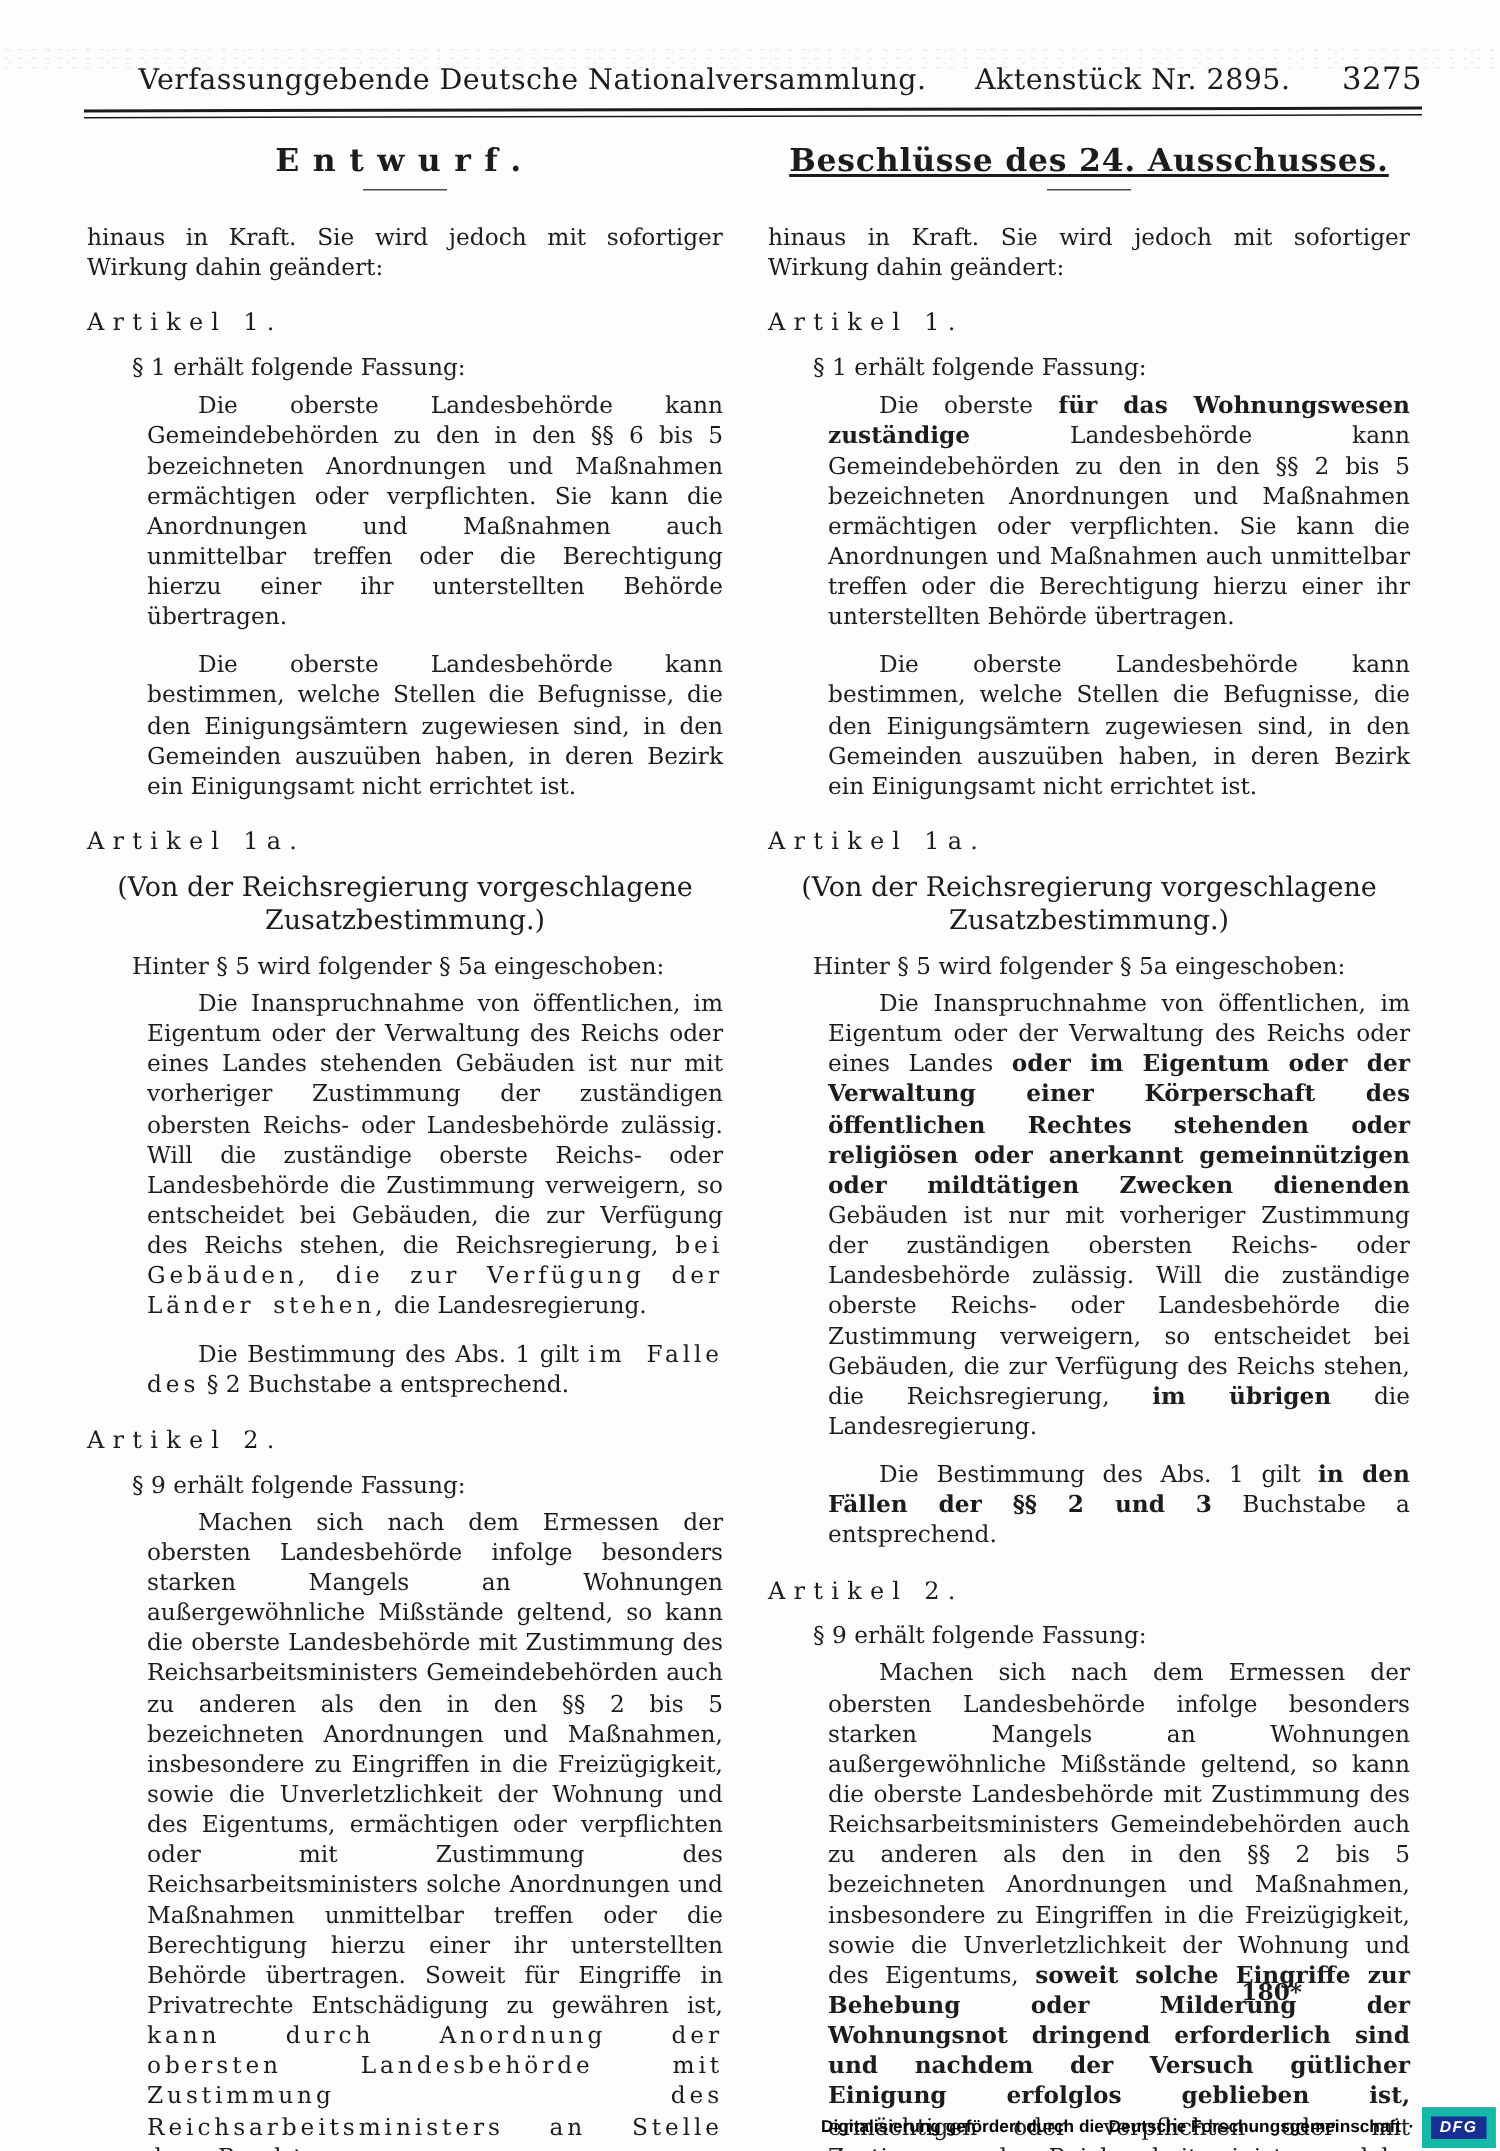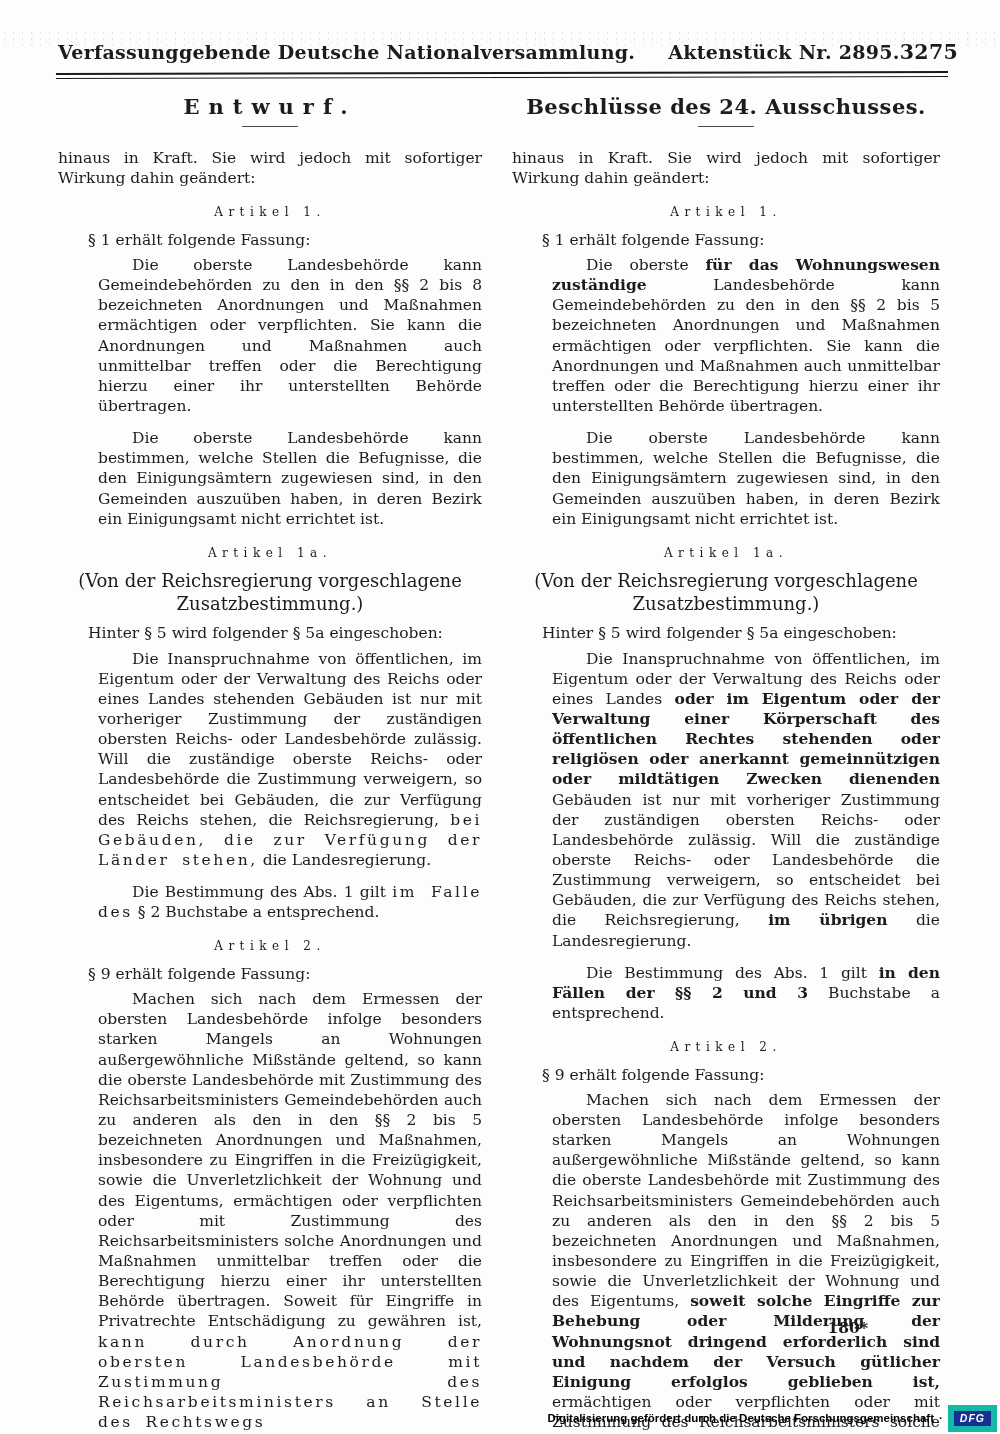--- a/index.html
+++ b/index.html
@@ -11,49 +11,49 @@
   
   .noise-band{
     position:absolute;left:0;right:0;top:30px;height:16px;
     background-image:radial-gradient(rgba(80,80,80,.25) 1px,transparent 1px),
                      radial-gradient(rgba(90,90,90,.18) 1px,transparent 1px);
     background-size:9px 6px,13px 8px;opacity:.55;pointer-events:none;
   }
   .page-header{
     position:absolute;top:40px;left:58px;right:52px;
     display:flex;align-items:baseline;
-    font-weight:bold;font-size:19px;letter-spacing:.3px;white-space:nowrap;
+    font-weight:normal;font-size:19px;letter-spacing:.3px;white-space:nowrap;
   }
   .page-header .title-wrap{flex:1;text-align:center;}
   .page-header .doc-ref{margin-left:26px;}
   .page-header .page-no{margin-left:auto;font-size:20.5px;}
   .double-rule{
     position:absolute;top:72px;left:56px;right:52px;height:3px;
     border-top:2.6px solid #1b1b1b;border-bottom:1.3px solid #1b1b1b;
     transform:rotate(-0.12deg);
   }
   .col-head{
     position:absolute;top:94px;text-align:center;font-weight:bold;
   }
   .col-head .ch-text{font-size:21px;}
   .col-head.left{left:58px;width:424px;}
   .col-head.left .ch-text{letter-spacing:9px;}
   .col-head.right{left:512px;width:428px;}
-  .col-head.right .ch-text{letter-spacing:.5px;}
+  .col-head.right .ch-text{letter-spacing:.5px;text-decoration:underline;}
   .heading-rule{width:56px;margin:7px auto 0;border-top:1.4px solid #4a4a4a;}
   .col{
     position:absolute;top:148px;width:424px;
     font-size:15.5px;line-height:1.3;text-align:justify;
   }
   .col.left{left:58px;}
   .col.right{left:512px;width:428px;}
   .block{margin:0;}
   .block.intro{margin-bottom:10px;}
   .block.heading{
-    text-align:center;letter-spacing:5.5px;font-size:12px;
+    letter-spacing:5.5px;font-size:16px;
     margin:17px 0 9px;
   }
   .block.note{text-align:center;font-size:18px;line-height:1.25;margin:0 0 8px;}
   .block.hang{margin:0 0 5px 30px;text-align:left;}
   .block.indent{margin:0 0 12px 40px;text-indent:34px;}
   .seg.bold{font-weight:bold;}
   .seg.spaced{letter-spacing:2.6px;word-spacing:5px;}
   .sig{
     position:absolute;left:512px;width:428px;top:1318px;
     text-align:right;padding-right:72px;box-sizing:border-box;
@@ -94,21 +94,21 @@
 
 <div class="col-head right">
   <div class="ch-text">Beschlüsse des 24. Ausschusses.</div>
   <div class="heading-rule"></div>
 </div>
 
 <div class="col left">
     <div class="block intro"><span class="seg normal">hinaus in Kraft. Sie wird jedoch mit sofortiger Wirkung dahin geändert:</span></div>
     <div class="block heading"><span class="seg normal">Artikel 1.</span></div>
     <div class="block hang"><span class="seg normal">§ 1 erhält folgende Fassung:</span></div>
-    <div class="block indent"><span class="seg normal">Die oberste Landesbehörde kann Gemeindebehörden zu den in den §§ 2 bis 8 bezeichneten Anordnungen und Maßnahmen ermächtigen oder verpflichten. Sie kann die Anordnungen und Maßnahmen auch unmittelbar treffen oder die Berechtigung hierzu einer ihr unterstellten Behörde übertragen.</span></div>
+    <div class="block indent"><span class="seg normal">Die oberste Landesbehörde kann Gemeindebehörden zu den in den §§ 6 bis 5 bezeichneten Anordnungen und Maßnahmen ermächtigen oder verpflichten. Sie kann die Anordnungen und Maßnahmen auch unmittelbar treffen oder die Berechtigung hierzu einer ihr unterstellten Behörde übertragen.</span></div>
     <div class="block indent"><span class="seg normal">Die oberste Landesbehörde kann bestimmen, welche Stellen die Befugnisse, die den Einigungsämtern zugewiesen sind, in den Gemeinden auszuüben haben, in deren Bezirk ein Einigungsamt nicht errichtet ist.</span></div>
     <div class="block heading"><span class="seg normal">Artikel 1a.</span></div>
     <div class="block note"><span class="seg normal">(Von der Reichsregierung vorgeschlagene Zusatzbestimmung.)</span></div>
     <div class="block hang"><span class="seg normal">Hinter § 5 wird folgender § 5a eingeschoben:</span></div>
     <div class="block indent"><span class="seg normal">Die Inanspruchnahme von öffentlichen, im Eigentum oder der Verwaltung des Reichs oder eines Landes stehenden Gebäuden ist nur mit vorheriger Zustimmung der zuständigen obersten Reichs- oder Landesbehörde zulässig. Will die zuständige oberste Reichs- oder Landesbehörde die Zustimmung verweigern, so entscheidet bei Gebäuden, die zur Verfügung des Reichs stehen, die Reichsregierung, </span><span class="seg spaced">bei Gebäuden, die zur Verfügung der Länder stehen,</span><span class="seg normal"> die Landesregierung.</span></div>
     <div class="block indent"><span class="seg normal">Die Bestimmung des Abs. 1 gilt </span><span class="seg spaced">im Falle des</span><span class="seg normal"> § 2 Buchstabe a entsprechend.</span></div>
     <div class="block heading"><span class="seg normal">Artikel 2.</span></div>
     <div class="block hang"><span class="seg normal">§ 9 erhält folgende Fassung:</span></div>
     <div class="block indent"><span class="seg normal">Machen sich nach dem Ermessen der obersten Landesbehörde infolge besonders starken Mangels an Wohnungen außergewöhnliche Mißstände geltend, so kann die oberste Landesbehörde mit Zustimmung des Reichsarbeitsministers Gemeindebehörden auch zu anderen als den in den §§ 2 bis 5 bezeichneten Anordnungen und Maßnahmen, insbesondere zu Eingriffen in die Freizügigkeit, sowie die Unverletzlichkeit der Wohnung und des Eigentums, ermächtigen oder verpflichten oder mit Zustimmung des Reichsarbeitsministers solche Anordnungen und Maßnahmen unmittelbar treffen oder die Berechtigung hierzu einer ihr unterstellten Behörde übertragen. Soweit für Eingriffe in Privatrechte Entschädigung zu gewähren ist, </span><span class="seg spaced">kann durch Anordnung der obersten Landesbehörde mit Zustimmung des Reichsarbeitsministers an Stelle des Rechtswegs</span></div>
   </div>

